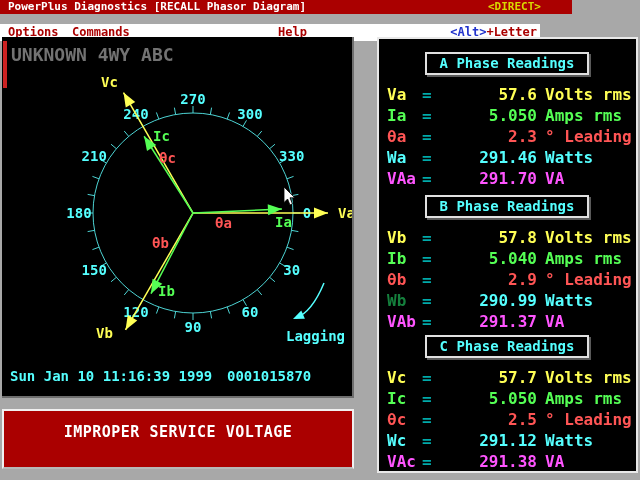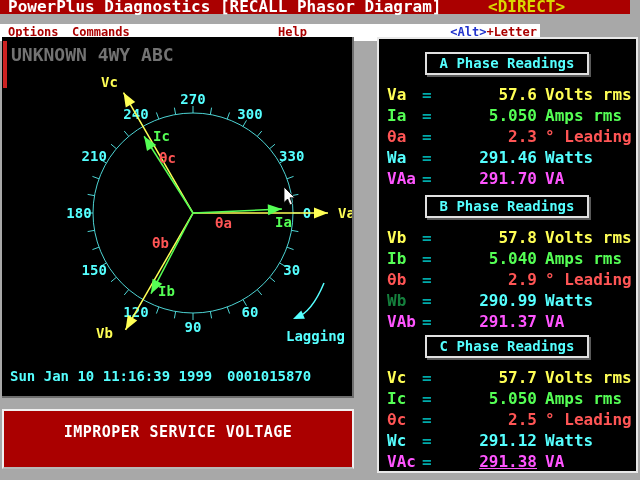--- a/index.html
+++ b/index.html
@@ -5,22 +5,22 @@
   * { box-sizing: border-box; }
   html,body { margin:0; padding:0; }
   body {
     width:640px; height:480px; position:relative; overflow:hidden;
     background:#A8A8A8;
     font-family:"DejaVu Sans Mono", monospace; font-weight:bold;
   }
   .mono { font-family:"DejaVu Sans Mono", monospace; font-weight:bold; }
 
   
-  #titlebar { position:absolute; left:0; top:0; width:630px; height:14px;
-    background:#AA0000; color:#FFFFFF; font-size:16px; line-height:14px; }
+  #titlebar { position:absolute; left:0; top:0; width:572px; height:14px;
+    background:#AA0000; color:#FFFFFF; font-size:11px; line-height:14px; }
   #titlebar .title-text { position:absolute; left:8px; top:0; white-space:nowrap; }
   #titlebar .direct { position:absolute; left:488px; top:0; color:#D9D900; white-space:nowrap; }
 
   
   #menubar { position:absolute; left:0; top:24px; width:540px; height:17px;
     background:#FFFFFF; color:#AA0000; font-size:12px; line-height:17px; }
   .menu-item { position:absolute; top:0; cursor:default; white-space:nowrap; }
   #mi-options  { left:8px; }
   #mi-commands { left:72px; }
   #mi-remote   { left:152px;margin-top:15px; }
@@ -267,18 +267,18 @@
         </div>
         <div class="row mono">
           <span class="lbl" style="color: rgb(85, 255, 255);">Wc</span>
           <span class="eq">=</span>
           <span class="val" style="color: rgb(85, 255, 255);">291.12</span>
           <span class="unit" style="color: rgb(85, 255, 255);">Watts</span>
         </div>
         <div class="row mono">
           <span class="lbl" style="color: rgb(255, 85, 255);">VAc</span>
           <span class="eq">=</span>
-          <span class="val" style="color: rgb(255, 85, 255); text-decoration: underline;">291.38</span>
+          <span class="val" style="color: rgb(255, 85, 255);">291.38</span>
           <span class="unit" style="color: rgb(255, 85, 255);">VA</span>
         </div>
       </div>
   </div>
 </div>
 
 </body></html>

